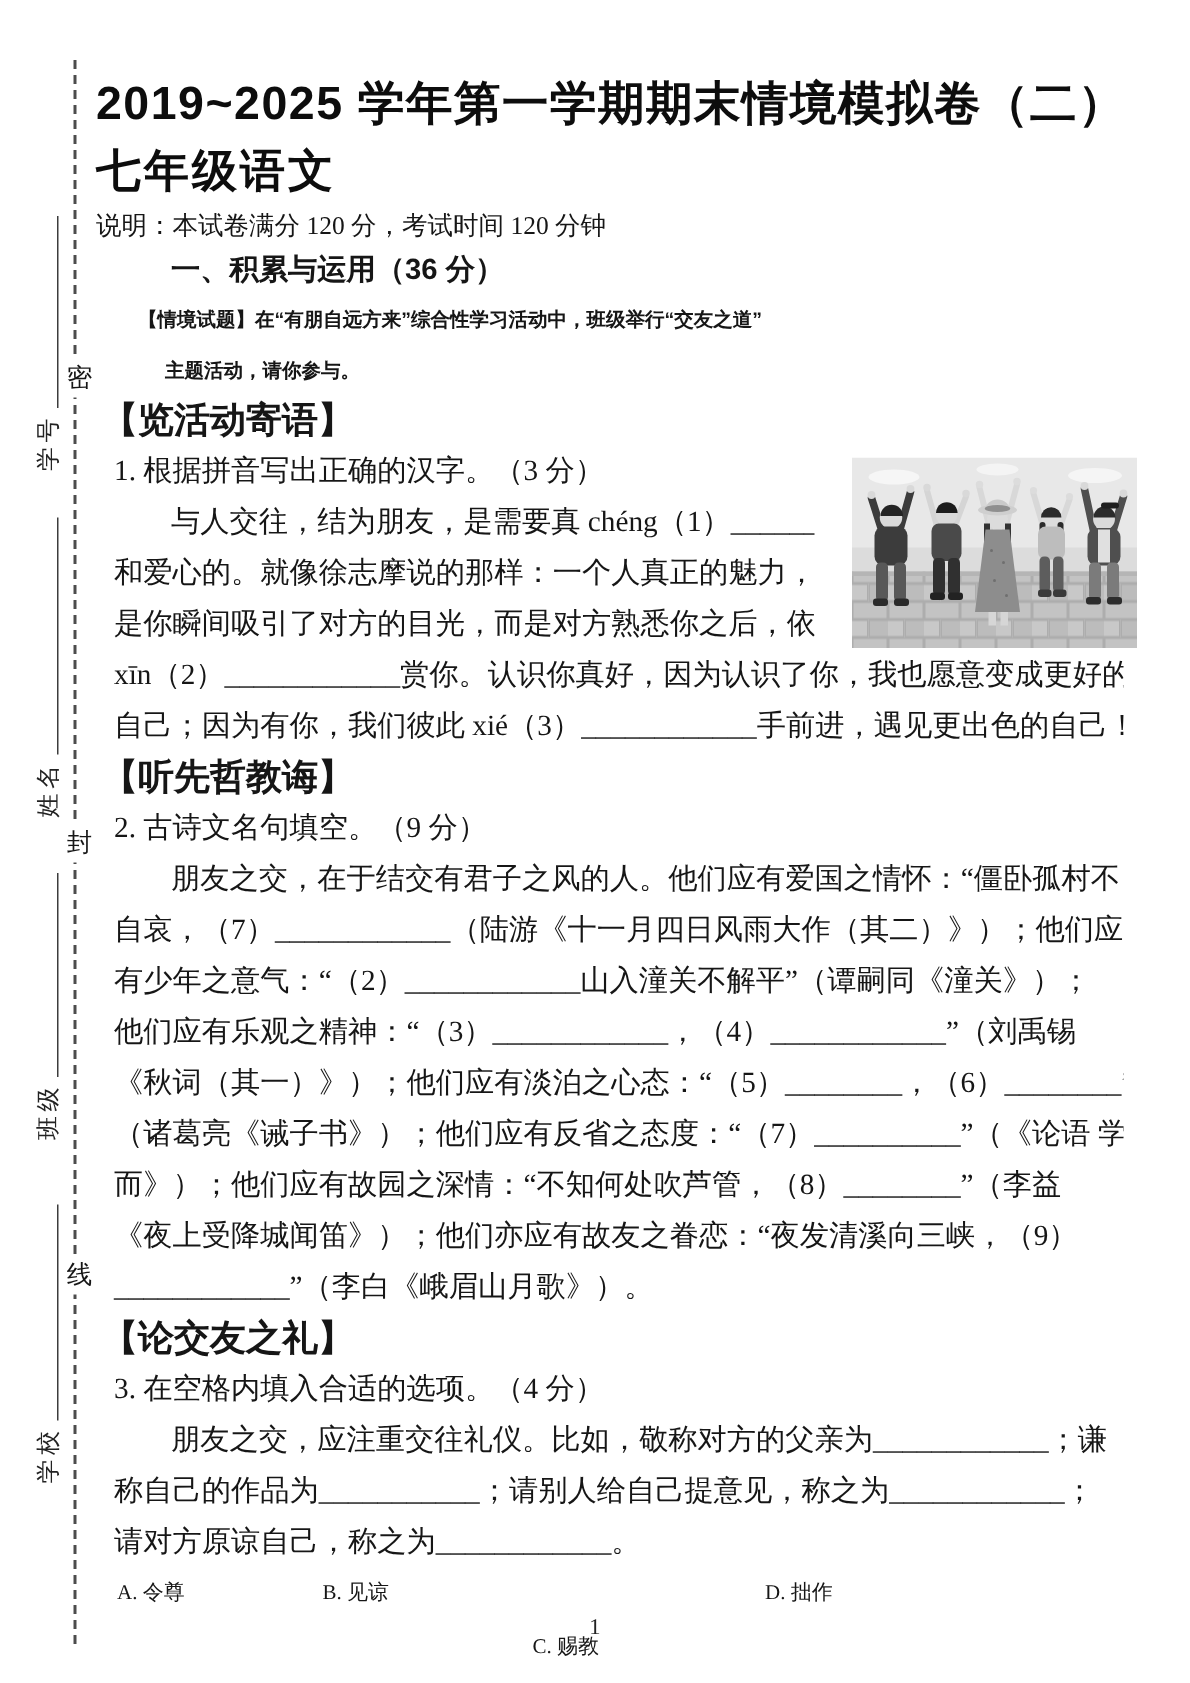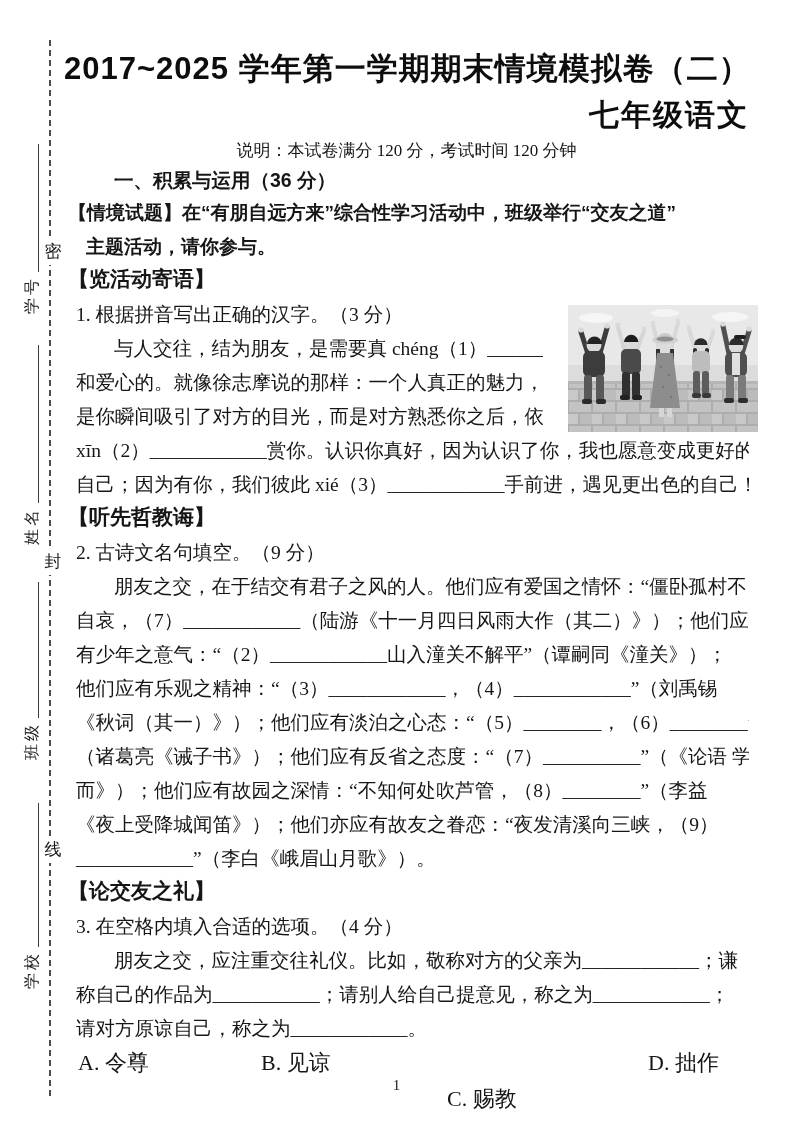--- a/index.html
+++ b/index.html
@@ -40,45 +40,45 @@
   
   .content { position:absolute; left:64px; top:45px; width:685px; z-index:2; }
 
   .h1 {
     font-family:"Liberation Sans", sans-serif; font-weight:bold;
     font-size:31px; line-height:47px; text-align:center; letter-spacing:1px;
     color:#0d0d0d; white-space:nowrap;
   }
   .h2 {
     font-family:"Liberation Sans", sans-serif; font-weight:bold;
-    font-size:30px; line-height:45px; text-align:right; letter-spacing:2px;
+    font-size:30px; line-height:45px; text-align:left; letter-spacing:2px;
     color:#0d0d0d;
   }
-  .note { font-size:17px; line-height:27px; text-align:center; }
+  .note { font-size:17px; line-height:27px; text-align:left; }
 
   .sec-head {
     font-family:"Liberation Sans", sans-serif; font-weight:bold;
     font-size:19.5px; line-height:32px; padding-left:2px;margin-left:48px;
   }
   .bold-line {
     font-family:"Liberation Sans", sans-serif; font-weight:bold;
-    font-size:19px; line-height:34px; padding-left:4px;
-    white-space:nowrap; overflow:hidden;
+    font-size:13px; line-height:34px; padding-left:4px;
+    white-space:nowrap; overflow:hidden;margin-left:24px;
   }
   .bold-line.ind2 { padding-left:22px; }
   .banner {
-    font-family:Liberation Mono, monospace; font-weight:bold;
-    font-size:21px; line-height:34px; padding-left:4px; white-space:nowrap;
+    font-family:Liberation Sans, sans-serif; font-weight:bold;
+    font-size:24px; line-height:34px; padding-left:4px; white-space:nowrap;
   }
   .stem { font-size:19.5px; line-height:34px; padding-left:12px; white-space:nowrap; overflow:hidden; }
   .pline { font-size:19.5px; line-height:34px; padding-left:12px; white-space:nowrap; overflow:hidden; }
   .pline.first { padding-left:50px; }
   .pline.narrow { margin-right:206px; }
 
-  .options { display:flex; font-size:22px; line-height:34px; padding-left:14px;gap:46px; }
+  .options { display:flex; font-size:14px; line-height:34px; padding-left:14px; }
   .options .opt { white-space:nowrap; }
   .options .opt.oa { width:137px; }
   .options .opt.ob { width:140px; }
   .options .opt.oc { width:155px;margin-top:36px; }
 
   .photo {
     position:absolute; left:504px; top:260px; width:190px; height:127px;
     z-index:1;
   }
 
@@ -108,21 +108,21 @@
   <div class="side-field f-banji">
     <span class="fld-label">班级</span>
     <span class="fld-line"></span>
   </div>
   <div class="side-field f-xuexiao">
     <span class="fld-label">学校</span>
     <span class="fld-line"></span>
   </div>
 
   <div class="content">
-    <div class="h1">2017~2025 学年第一学期期末情境模拟卷（二）</div>
+    <div class="h1">2019~2025 学年第一学期期末情境模拟卷（二）</div>
     <div class="h2">七年级语文</div>
     <div class="note">说明：本试卷满分 120 分，考试时间 120 分钟</div>
 
     <div class="sec-head">一、积累与运用（36 分）</div>
 
     <div class="bold-line">【情境试题】在“有朋自远方来”综合性学习活动中，班级举行“交友之道”</div>
     <div class="bold-line ind2">主题活动，请你参与。</div>
 
     <div class="banner">【览活动寄语】</div>
 

